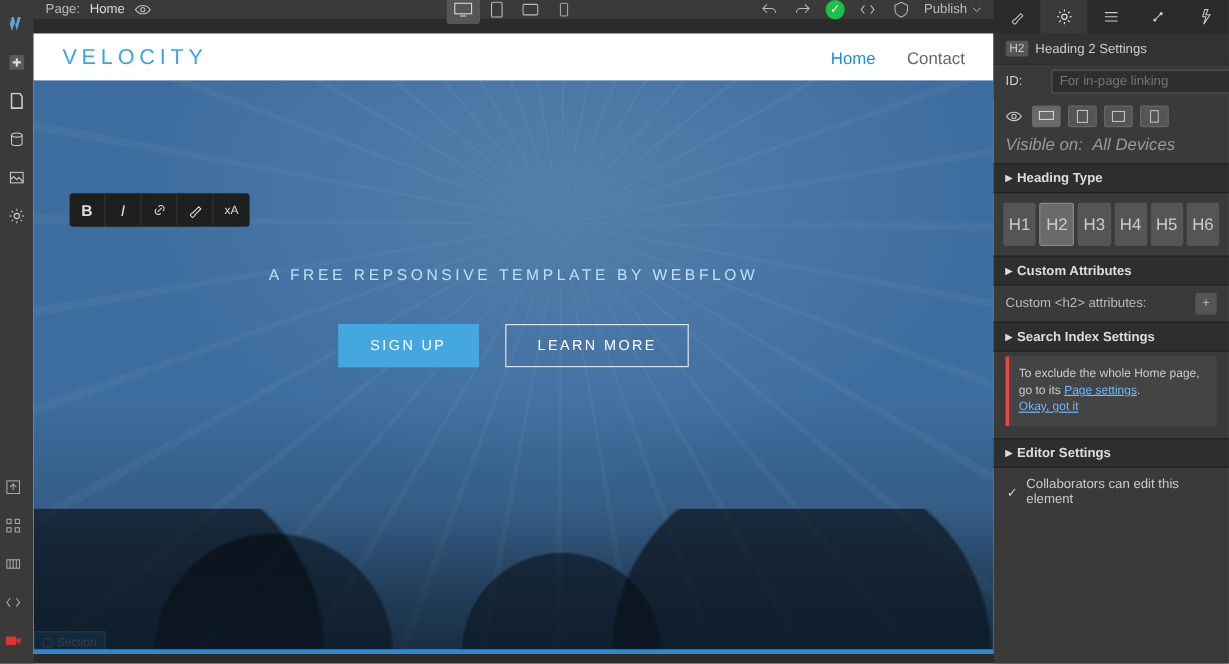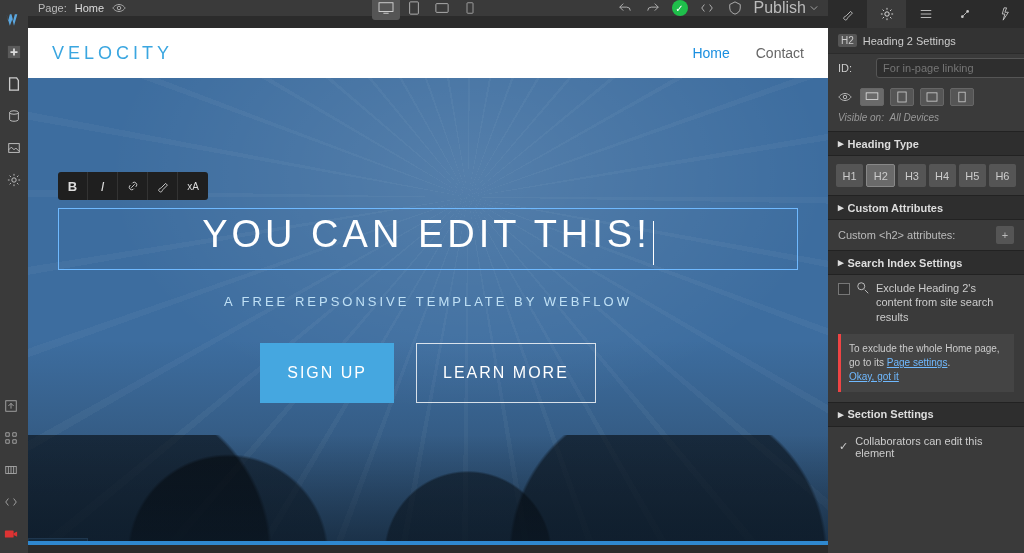--- a/index.html
+++ b/index.html
@@ -15,52 +15,52 @@
 .left-rail .bottom-tool.rec{color:#d33;}
 
 
 .topbar { position:absolute; left:28px; top:0; right:196px; height:16px; background:#3a3a3a; display:flex; align-items:center; padding:0 10px; gap:8px; font-size:11px; color:#bbb; }
 .topbar .device-group{position:absolute;left:50%;transform:translateX(-50%);display:flex;gap:0;}
 .topbar .dev{width:28px;height:24px;display:flex;align-items:center;justify-content:center;border:1px solid transparent;cursor:pointer;color:#ccc;}
 .topbar .dev.active{background:#555;border-radius:3px;}
 .topbar .right-tools{margin-left:auto;display:flex;align-items:center;gap:10px;}
 .topbar .right-tools .ico{width:18px;height:18px;display:flex;align-items:center;justify-content:center;cursor:pointer;color:#bbb;}
 .topbar .ok{width:16px;height:16px;border-radius:50%;background:#1fbf4b;display:flex;align-items:center;justify-content:center;color:#fff;font-size:10px;}
-.topbar .publish{display:flex;align-items:center;gap:4px;cursor:pointer;color:#bbb;font-size:16px;}
+.topbar .publish{display:flex;align-items:center;gap:4px;cursor:pointer;color:#bbb;font-size:11px;}
 
 
 .right-panel{position:absolute;right:0;top:0;width:196px;height:100%;background:#3a3a3a;color:#ccc;font-size:11px;display:flex;flex-direction:column;}
 .right-tabs{height:28px;background:#2b2b2b;display:flex;}
 .right-tabs .rtab{flex:1;display:flex;align-items:center;justify-content:center;cursor:pointer;color:#ccc;}
 .right-tabs .rtab.active{background:#3a3a3a;}
 .panel-header{padding:6px 10px;background:#333;display:flex;align-items:center;gap:6px;border-bottom:1px solid #2b2b2b;}
 .panel-header .tag{font-size:10px;background:#555;border-radius:2px;padding:1px 3px;}
 .id-row{display:flex;align-items:center;padding:4px 10px;gap:24px;background:#3a3a3a;}
 .id-row input{flex:1;background:#2e2e2e;border:1px solid #555;color:#888;font-size:11px;padding:3px 6px;border-radius:3px;}
 .vis-row{padding:6px 10px;display:flex;align-items:center;gap:6px;}
 .vis-btn{width:24px;height:18px;background:#555;border:1px solid #666;border-radius:2px;display:flex;align-items:center;justify-content:center;font-size:9px;cursor:pointer;}
 .vis-btn.active{background:#6a6a6a;}
-.vis-caption{padding:0 2px 8px 10px;font-size:10px;color:#999;font-style:italic;}
+.vis-caption{padding:0 2px 8px 10px;font-size:14px;color:#999;font-style:italic;}
 .section-hdr{background:#2e2e2e;padding:5px 10px;font-size:11px;font-weight:bold;color:#ddd;border-top:1px solid #222;border-bottom:1px solid #222;display:flex;align-items:center;gap:4px;}
 .htypes{display:flex;gap:3px;padding:8px;}
-.htype{flex:1;height:23px;background:#555;display:flex;align-items:center;justify-content:center;font-size:11px;border-radius:2px;cursor:pointer;}
+.htype{flex:1;height:36px;background:#555;display:flex;align-items:center;justify-content:center;font-size:14px;border-radius:2px;cursor:pointer;}
 .htype.active{background:#6a6a6a;border:1px solid #888;}
 .custom-attr{padding:6px 10px;color:#bbb;display:flex;align-items:center;justify-content:space-between;}
 .custom-attr .plus{width:18px;height:18px;background:#555;border-radius:2px;display:flex;align-items:center;justify-content:center;cursor:pointer;}
 .none-box{margin:4px 10px 10px 10px;background:#444;border-radius:2px;text-align:center;padding:6px;color:#aaa;}
 .search-row{padding:6px 10px;display:flex;align-items:flex-start;gap:6px;}
 .search-row .cb{width:12px;height:12px;border:1px solid #777;background:#333;margin-top:2px;flex-shrink:0;}
 .note-box{margin:4px 10px 10px 10px;background:#444;border-left:3px solid #ef4444;padding:8px;font-size:10px;color:#ccc;line-height:1.4;}
 .note-box .link{color:#6fb9ff;text-decoration:underline;cursor:pointer;}
 .editor-row{padding:8px 10px;display:flex;align-items:center;gap:6px;}
 .editor-row .checked{width:12px;height:12px;display:inline-flex;align-items:center;justify-content:center;}
 
 
 .canvas{position:absolute;left:28px;top:28px;right:196px;bottom:8px;background:#fff;overflow:hidden;}
-.site-nav{height:50px;background:#fff;display:flex;align-items:center;padding:0 24px;}
+.site-nav{height:39px;background:#fff;display:flex;align-items:center;padding:0 24px;}
 .brand-text{color:#3aa6e0;letter-spacing:4px;font-size:18px;font-weight:300;}
 .nav-links{margin-left:auto;display:flex;gap:26px;font-size:14px;}
 .nav-links .nl{color:#666;cursor:pointer;}
 .nav-links .nl.active{color:#1a8fe0;}
 
 .hero{position:relative;height:calc(100% - 40px);background:
   radial-gradient(ellipse 900px 600px at 55% 20%,rgba(255,255,255,0.12),transparent 40%),
   linear-gradient(180deg,#3d6d9f 0%,#3d6d9f 55%,#2b4866 100%);
   overflow:hidden;}
 .hero::after{content:'';position:absolute;left:0;right:0;bottom:0;height:120px;
@@ -79,21 +79,21 @@
 .edit-toolbar .ebtn:last-child{border-right:0;}
 
 .headline-wrap{position:relative;margin:0 30px;border:1px solid #6fb9ff;padding:4px 0;}
 .headline{font-size:38px;font-weight:300;letter-spacing:4px;}
 .cursor{display:inline-block;width:1px;height:44px;background:#fff;vertical-align:middle;margin-left:2px;animation:blink 1s steps(1) infinite;}
 @keyframes blink{50%{opacity:0;}}
 
 .subhead{margin-top:24px;color:#bfe0f5;letter-spacing:3px;font-size:13px;font-weight:300;}
 
 .cta-row{margin-top:34px;display:flex;gap:22px;justify-content:center;}
-.btn{padding:20px 26px;letter-spacing:2px;font-size:16px;cursor:pointer;}
+.btn{padding:10px 26px;letter-spacing:2px;font-size:12px;cursor:pointer;}
 .btn.primary{background:#45a7e0;color:#fff;border:1px solid #45a7e0;}
 .btn.ghost{background:transparent;color:#fff;border:1px solid rgba(255,255,255,.8);}
 
 .section-tag{position:absolute;left:0;bottom:0;background:rgba(64,140,200,.7);border:1px solid #6fb9ff;color:#cfe9ff;font-size:10px;padding:2px 6px;}
 
 
 .canvas-footer{position:absolute;left:0;right:0;bottom:0;height:4px;background:#2f88cf;}
 
 
 svg{display:block;}
@@ -250,23 +250,20 @@
               <path d="M6 10l4-4M7 5l1-1a3 3 0 014 4l-1 1M9 11l-1 1a3 3 0 01-4-4l1-1" stroke="#ddd" fill="none"></path>
             </svg>
           </div>
         <div class="ebtn">
             <svg viewBox="0 0 16 16" width="14" height="14">
               <path d="M3 13c0-2 2-2 3-3l5-5 2 2-5 5c-1 1-1 3-3 3z" fill="none" stroke="#ddd"></path>
             </svg>
           </div>
         <div class="ebtn" style="font-size:10px">xA</div>
       </div>
-      <div class="headline-wrap">
-        <span class="headline">YOU CAN EDIT THIS!</span><span class="cursor"></span>
-      </div>
       <div class="subhead">A FREE REPSONSIVE TEMPLATE BY WEBFLOW</div>
       <div class="cta-row">
         <div class="btn primary">SIGN UP</div>
         <div class="btn ghost">LEARN MORE</div>
       </div>
     </div>
     <div class="section-tag">▢ <span>Section</span></div>
   </div>
   <div class="canvas-footer"></div>
 </div>
@@ -353,33 +350,23 @@
     <div class="htype">H6</div>
   </div>
 
   <div class="section-hdr">▸ <span>Custom Attributes</span></div>
   <div class="custom-attr">
     <span>Custom &lt;h2&gt; attributes:</span>
     <div class="plus">+</div>
   </div>
 
   <div class="section-hdr">▸ <span>Search Index Settings</span></div>
-  <div class="search-row">
-    <div class="cb"></div>
-    <span>
-        <svg viewBox="0 0 16 16" width="14" height="14">
-          <circle cx="6" cy="6" r="4" fill="none" stroke="#ccc"></circle>
-          <path d="M10 10l4 4" stroke="#ccc"></path>
-        </svg>
-      </span>
-    <span style="line-height:1.3">Exclude Heading 2's content from site search results</span>
-  </div>
   <div class="note-box">
     <span>To exclude the whole Home page, go to its </span><span class="link">Page settings</span><span>.</span><br>
     <span class="link">Okay, got it</span>
   </div>
 
-  <div class="section-hdr">▸ <span>Section Settings</span></div>
+  <div class="section-hdr">▸ <span>Editor Settings</span></div>
   <div class="editor-row">
     <span class="checked">✓</span>
     <span>Collaborators can edit this element</span>
   </div>
 </div>
 
 </body></html>

